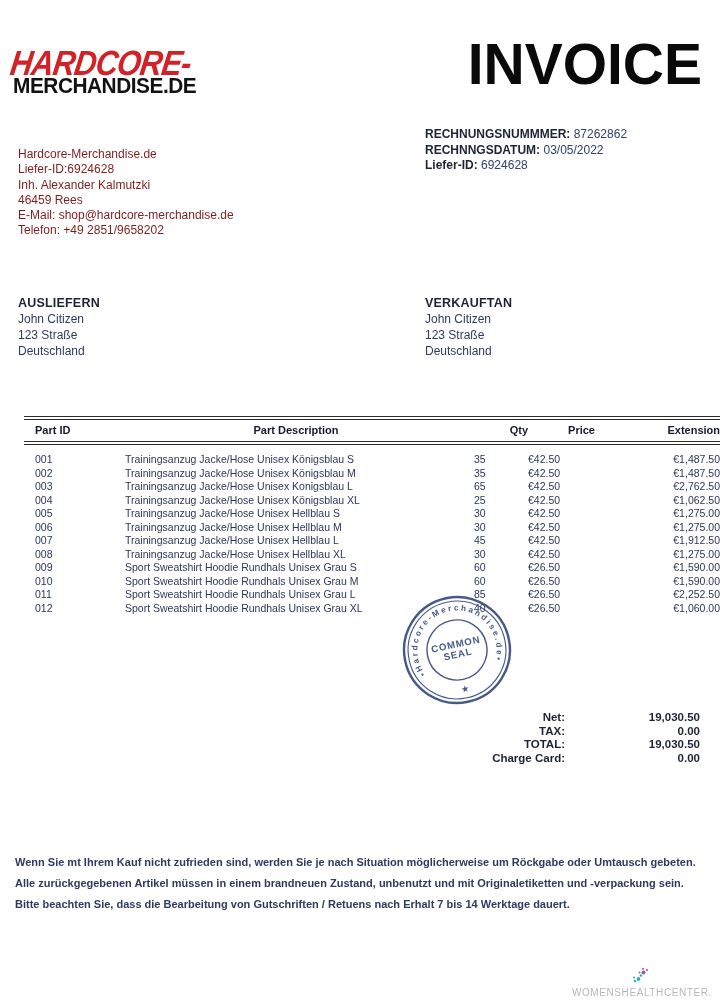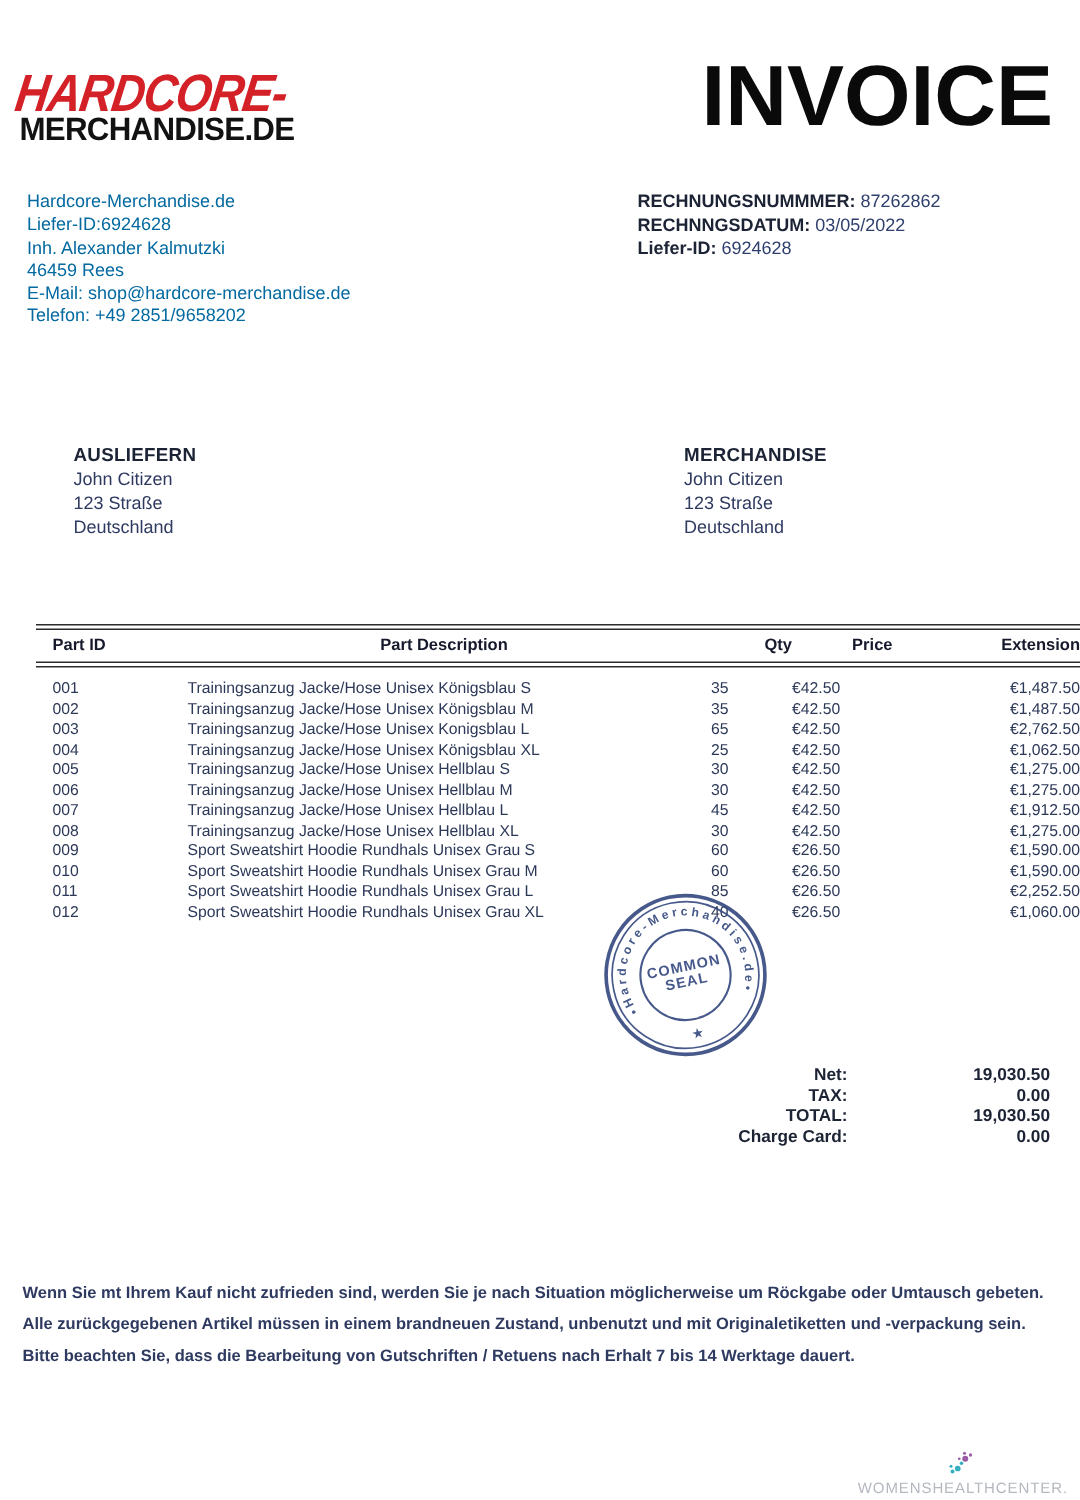--- a/index.html
+++ b/index.html
@@ -14,24 +14,24 @@
               transform:scaleX(0.97); transform-origin:left top; letter-spacing:-0.5px; margin-top:-3px; white-space:nowrap; }
 
   
   .invoice-title { position:absolute; top:36px; right:18px; font-size:57px; font-weight:700;
               color:#0a0a0a; letter-spacing:0px; line-height:1; }
   .meta { position:absolute; left:425px; top:127px; font-size:12px; line-height:15.5px; white-space:nowrap; }
   .meta b { color:#1c2335; font-weight:bold; }
   .meta span.val { color:#30406e; }
 
   
-  .company { position:absolute; left:18px; top:127px; font-size:12px; line-height:15.3px; color:#0369a1; }
-
-  
-  .addr { position:absolute; top:295px; font-size:12px; line-height:16px; color:#2f3a60;margin-left:31px; }
+  .company { position:absolute; left:18px; top:147px; font-size:12px; line-height:15.3px; color:#7f1d1d; }
+
+  
+  .addr { position:absolute; top:295px; font-size:12px; line-height:16px; color:#2f3a60; }
   .addr.ship { left:18px; } .addr.sold { left:425px; }
   .addr .addr-heading { font-weight:bold; color:#1c2335; font-size:12.5px; letter-spacing:0.2px; }
 
   
   .table-wrap { position:absolute; left:24px; top:416px; width:706px; }
   .dbl { height:4px; border-top:1.4px solid #2b2b2b; border-bottom:1.4px solid #2b2b2b; }
   table { border-collapse:collapse; table-layout:fixed; width:706px; }
   col.c1{width:94px;} col.c2{width:356px;} col.c3{width:54px;} col.c4{width:67px;} col.c5{width:135px;}
   th { font-size:11px; font-weight:bold; color:#15192b; padding:4px 0 5px; }
   th.c-id { text-align:left; padding-left:11px; }
@@ -95,21 +95,21 @@
   </div>
 
   <div class="addr ship">
     <div class="addr-heading">AUSLIEFERN</div>
     <div>John Citizen</div>
     <div>123 Straße</div>
     <div>Deutschland</div>
   </div>
 
   <div class="addr sold">
-    <div class="addr-heading">MERCHANDISE</div>
+    <div class="addr-heading">VERKAUFTAN</div>
     <div>John Citizen</div>
     <div>123 Straße</div>
     <div>Deutschland</div>
   </div>
 
   <div class="table-wrap">
     <div class="dbl"></div>
     <table>
       <colgroup>
           <col class="c1">

